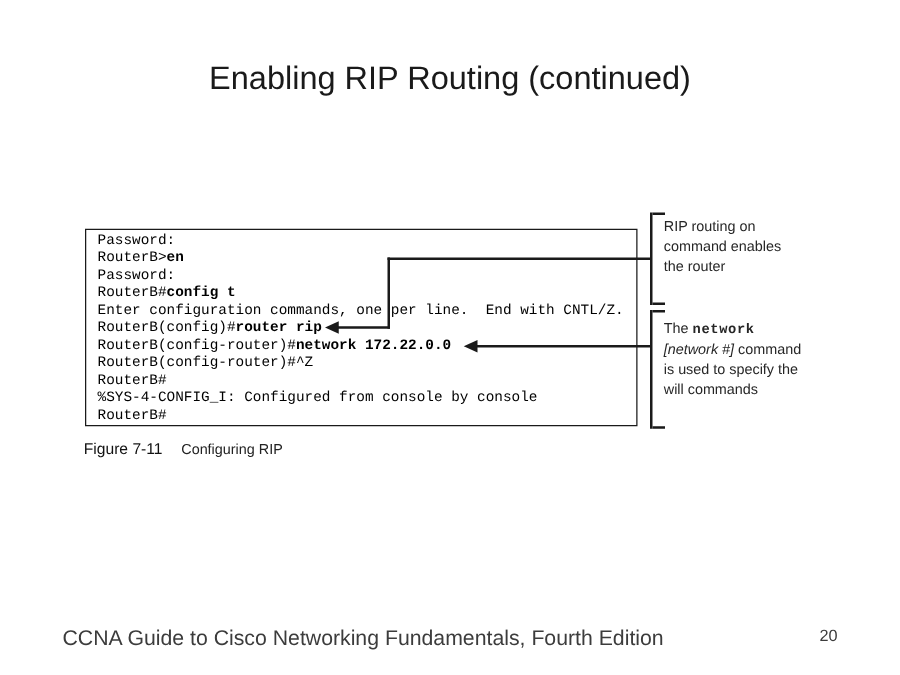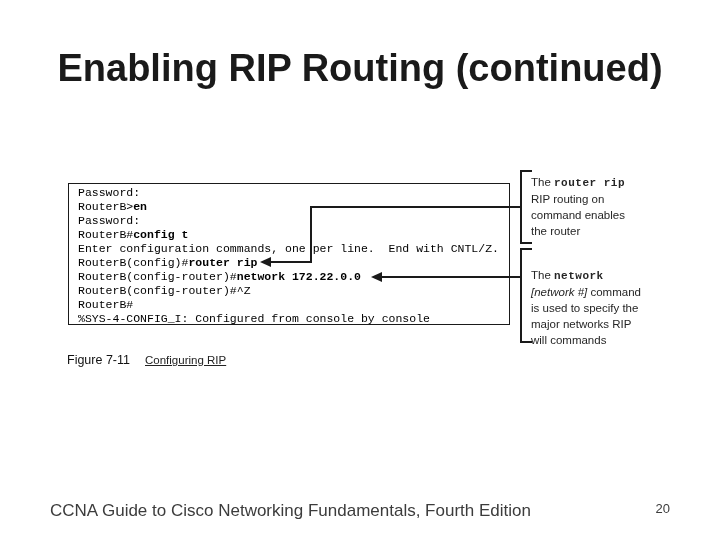--- a/index.html
+++ b/index.html
@@ -4,26 +4,26 @@
 <style>
   :root { --ink: #1a1a1a; --bg: #ffffff; }
   * { margin: 0; padding: 0; box-sizing: border-box; }
   html, body { width: 720px; height: 540px; background: var(--bg); }
   body { position: relative; overflow: hidden; font-family: "Liberation Sans", "DejaVu Sans", sans-serif; }
 
   .slide { position: absolute; inset: 0; background: var(--bg); }
 
   .title {
     position: absolute; top: 47px; left: 0; width: 720px;
-    text-align: center; font-size: 38px; font-weight: 700;
+    text-align: center; font-size: 26px; font-weight: 400;
     color: var(--ink); letter-spacing: 0px; white-space: nowrap;
   }
 
   .terminal-box {
-    position: absolute; left: 68px; top: 183px; width: 442px; height: 142px;
+    position: absolute; left: 68px; top: 183px; width: 442px; height: 158px;
     border: 1.5px solid var(--ink); background: var(--bg);
     padding: 2px 0 0 9px; overflow: hidden;
   }
   .tline {
     font-family: "Liberation Mono", "DejaVu Sans Mono", monospace;
     font-size: 11.5px; line-height: 14px; color: #000;
     white-space: pre;
   }
   .tline .b { font-weight: 700; }
 
@@ -45,21 +45,21 @@
   .aline { font-size: 11.5px; line-height: 16px; white-space: nowrap; }
   .aline .plain { font-family: "Liberation Sans", "DejaVu Sans", sans-serif; }
   .aline .mono {
     font-family: "Liberation Mono", "DejaVu Sans Mono", monospace;
     font-weight: 700; font-size: 11px; letter-spacing: 0.5px;
   }
   .aline .italic { font-style: italic; }
 
   .caption { position: absolute; left: 67px; top: 350px; white-space: nowrap; }
   .caption-label { font-size: 12.5px; font-weight: 400; color: #111; }
-  .caption-text { font-size: 11.5px; color: #222; margin-left: 15px; text-decoration: underline; }
+  .caption-text { font-size: 11.5px; color: #222; margin-left: 15px; }
 
   .footer-left {
     position: absolute; left: 50px; top: 501px;
     font-size: 17px; color: #3c3c3c; white-space: nowrap;
   }
   .footer-page {
     position: absolute; right: 50px; top: 501px;
     font-size: 13px; color: #3c3c3c; text-align: right;
   }
 </style>
@@ -91,30 +91,28 @@
   <div class="cline" style="left:310px; top:206px; width:2px; height:57px;"></div>
   <div class="cline" style="left:310px; top:206px; width:211px; height:2px;"></div>
 
   <div class="arrow-left" style="left:371px; top:272px;"></div>
   <div class="cline" style="left:381px; top:276px; width:140px; height:2px;"></div>
 
   <div class="bracket" style="left:520px; top:170px; height:74px;"></div>
   <div class="bracket" style="left:520px; top:248px; height:95px;"></div>
 
   <div class="annotation" id="annotation-0" style="left:531px; top:174px;">
-      <div class="aline"><span class="plain">The </span><span class="mono">router rip</span></div>
       <div class="aline"><span class="plain">RIP routing on</span></div>
       <div class="aline"><span class="plain">command enables</span></div>
       <div class="aline"><span class="plain">the router</span></div>
     </div>
-  <div class="annotation" id="annotation-1" style="left:531px; top:267px;">
+  <div class="annotation" id="annotation-1" style="left:531px; top:255px;">
       <div class="aline"><span class="plain">The </span><span class="mono">network</span></div>
       <div class="aline"><span class="italic">[network #]</span><span class="plain"> command</span></div>
       <div class="aline"><span class="plain">is used to specify the</span></div>
-      <div class="aline"><span class="plain">major networks RIP</span></div>
       <div class="aline"><span class="plain">will commands</span></div>
     </div>
 
   <div class="caption">
     <span class="caption-label">Figure 7-11</span><span class="caption-text">Configuring RIP</span>
   </div>
 
   <div class="footer-left">CCNA Guide to Cisco Networking Fundamentals, Fourth Edition</div>
   <div class="footer-page">20</div>
 

